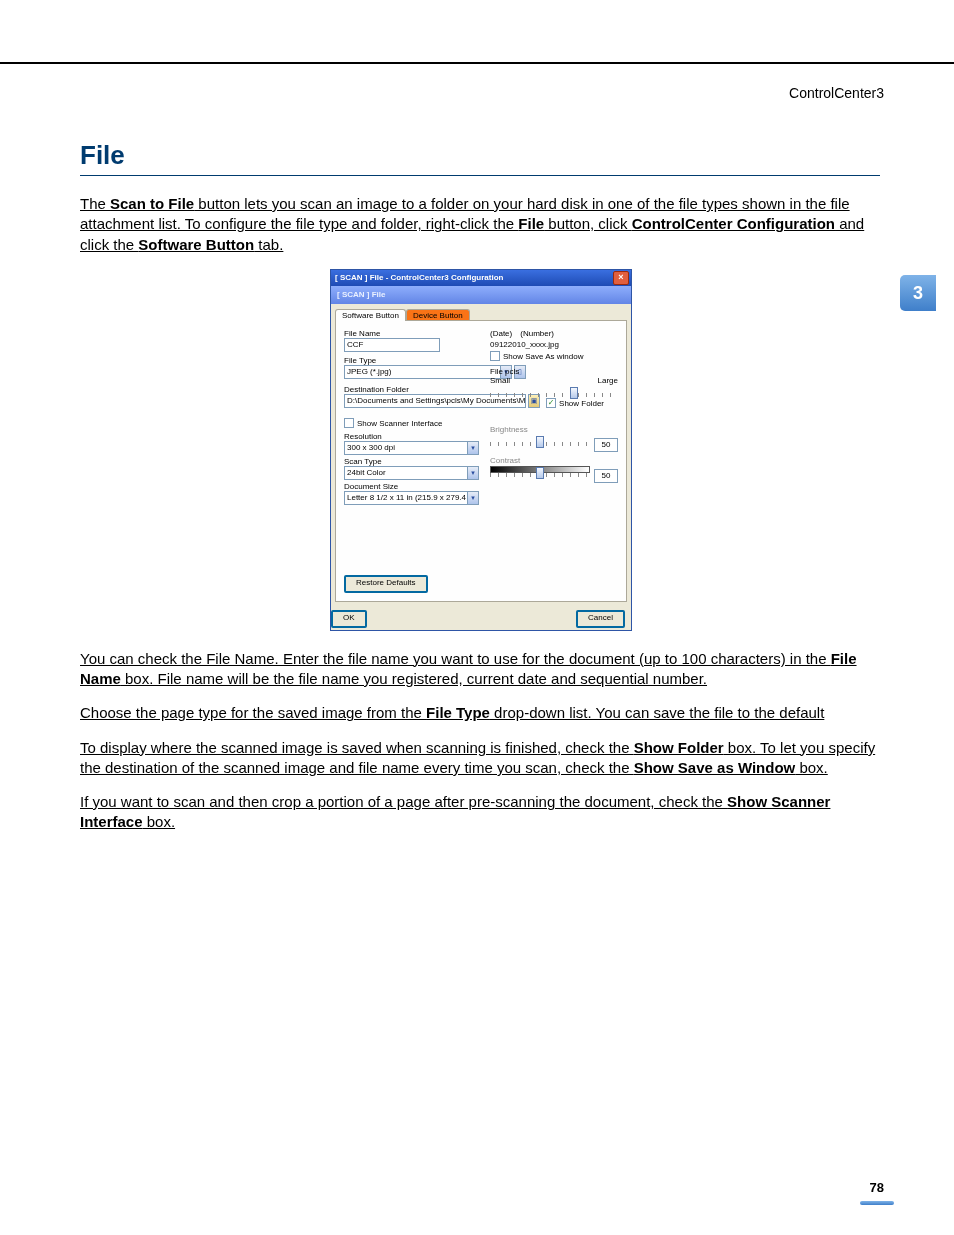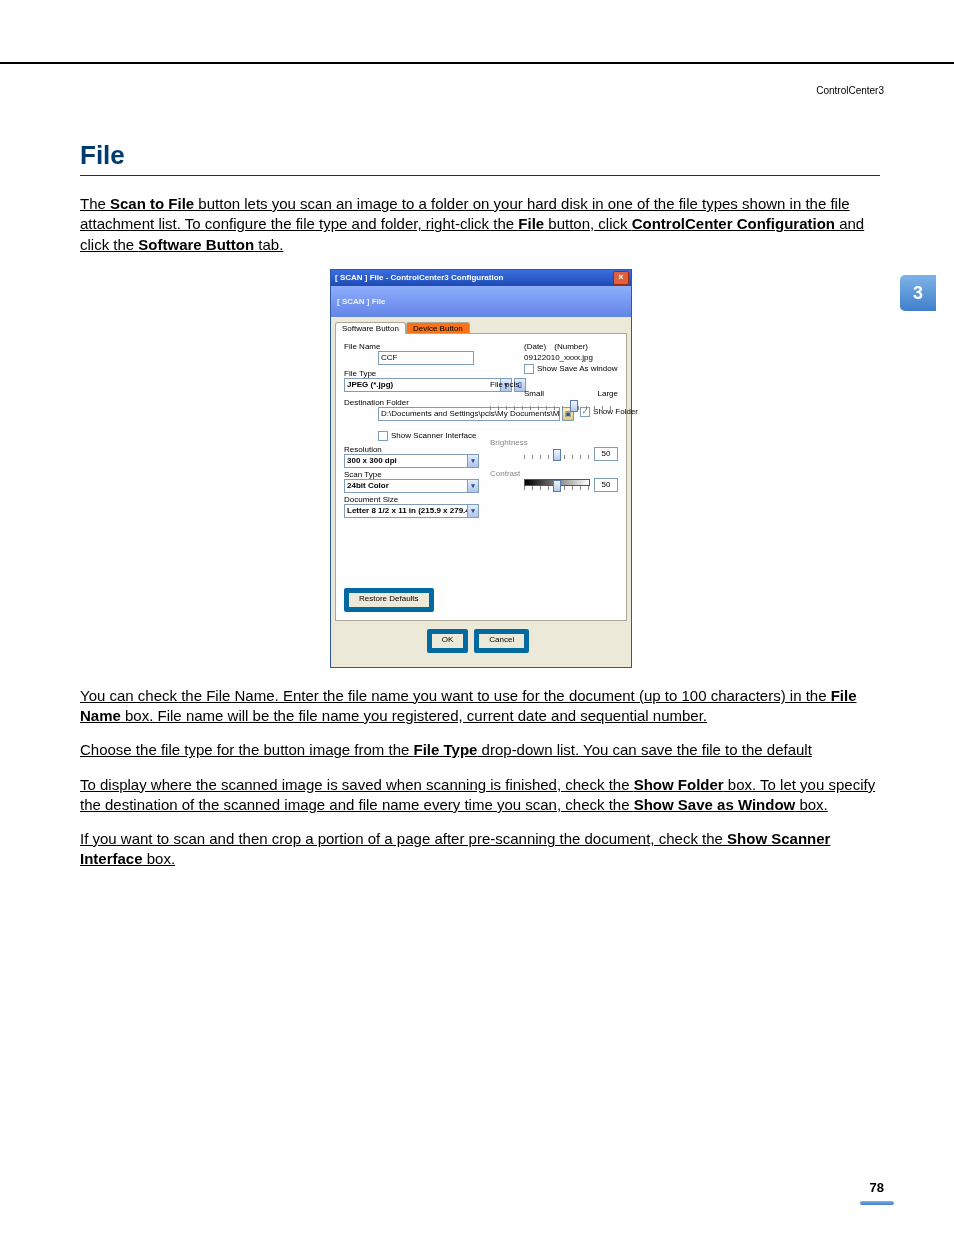--- a/index.html
+++ b/index.html
@@ -20,21 +20,21 @@
     position: absolute;
     left: 0; right: 0;
     top: 62px;
     height: 0;
     border-top: 2px solid #000;
   }
   .app-header {
     position: absolute;
     top: 85px;
     right: 70px;
-    font-size: 10px;
+    font-size: 14px;
     color: #000;
   }
   .content {
     position: absolute;
     left: 80px;
     top: 140px;
     width: 800px;
   }
   h1.section {
     font-size: 26px;
@@ -133,21 +133,21 @@
     background: #e15f3e;
     border: 1px solid #9b2a0d;
     border-radius: 2px;
     color: #fff;
     font-size: 9px;
     line-height: 10px;
     text-align: center;
   }
   .dlg-sub {
     background: linear-gradient(#8eaefc, #6285e6);
-    height: 31px;
+    height: 18px;
     color: #e9f0ff;
     display: flex;
     align-items: center;
     padding-left: 6px;
     font-weight: bold;
   }
   .dlg-tabs {
     display: flex;
     padding: 4px 4px 0 4px;
     gap: 0;
@@ -166,36 +166,35 @@
     background: #fefefe;
     z-index: 2;
   }
   .dlg-body {
     border: 1px solid #aca899;
     background: #fefefe;
     margin: 0 4px 4px 4px;
     padding: 8px;
     position: relative;
   }
-  .row { display: flex; align-items: flex-start; margin-bottom: 4px; margin-left: 34px; }
+  .row { display: flex; align-items: flex-end; margin-bottom: 4px; }
   .lab { color: #000; }
   .gray { color: #888; }
   .field {
     background: #fff;
     border: 1px solid #7f9db9;
     height: 12px;
     padding: 0 2px;
     font-size: 8px;
     line-height: 12px;
     overflow: hidden;
     white-space: nowrap;
   }
   .combo {
     display: flex;
-    font-weight: bold;
   }
   .combo .field { flex: 1; border-right: none; }
   .combo .btn-drop, .btn-icon {
     width: 12px; height: 14px;
     background: linear-gradient(#e6ecf7,#aec4eb);
     border: 1px solid #7f9db9;
     font-size: 7px;
     color: #2a4ea0;
     display: flex;
     align-items: center;
@@ -235,33 +234,33 @@
     width: 6px; height: 10px;
     background: linear-gradient(#f4f8ff,#b5c9ea);
     border: 1px solid #5a7bb0;
     transform: translateX(-50%);
   }
   .valbox {
     width: 18px;
     text-align: center;
   }
   .btn {
-    border: 5px solid #0369a1;
+    border: 2px solid #0369a1;
     background: #ece9d8;
     height: 14px;
     padding: 0 10px;
     font-size: 8px;
     line-height: 12px;
     border-radius: 2px;
   }
   .dlg-footer {
     display: flex;
-    justify-content: center;
+    justify-content: space-between;
     gap: 6px;
-    padding: 4px 6px 14px 0;
+    padding: 4px 6px 2px 0;
   }
   .sec-right {
     position: absolute;
     right: 8px;
     top: 8px;
     width: 128px;
   }
 </style>
 </head>
 <body>
@@ -403,21 +402,21 @@
           <div class="btn">Cancel</div>
         </div>
       </div>
     </div>
 
     <p class="body">
       <span>You can check the File Name. Enter the file name you want to use for the document (up to 100 characters) in the </span><span class="b">File Name</span><span> box. File name will be the file name you registered, current date and sequential number.</span>
     </p>
 
     <p class="body">
-      <span>Choose the file type for the button image from the </span><span class="b">File Type</span><span> drop-down list. You can save the file to the default</span>
+      <span>Choose the page type for the saved image from the </span><span class="b">File Type</span><span> drop-down list. You can save the file to the default</span>
     </p>
 
 
     <p class="body">
       <span>To display where the scanned image is saved when scanning is finished, check the </span><span class="b">Show Folder</span><span> box. To let you specify the destination of the scanned image and file name every time you scan, check the </span><span class="b">Show Save as Window</span><span> box.</span>
     </p>
 
     <p class="body">
       <span>If you want to scan and then crop a portion of a page after pre-scanning the document, check the </span><span class="b">Show Scanner Interface</span><span> box.</span>
     </p>

